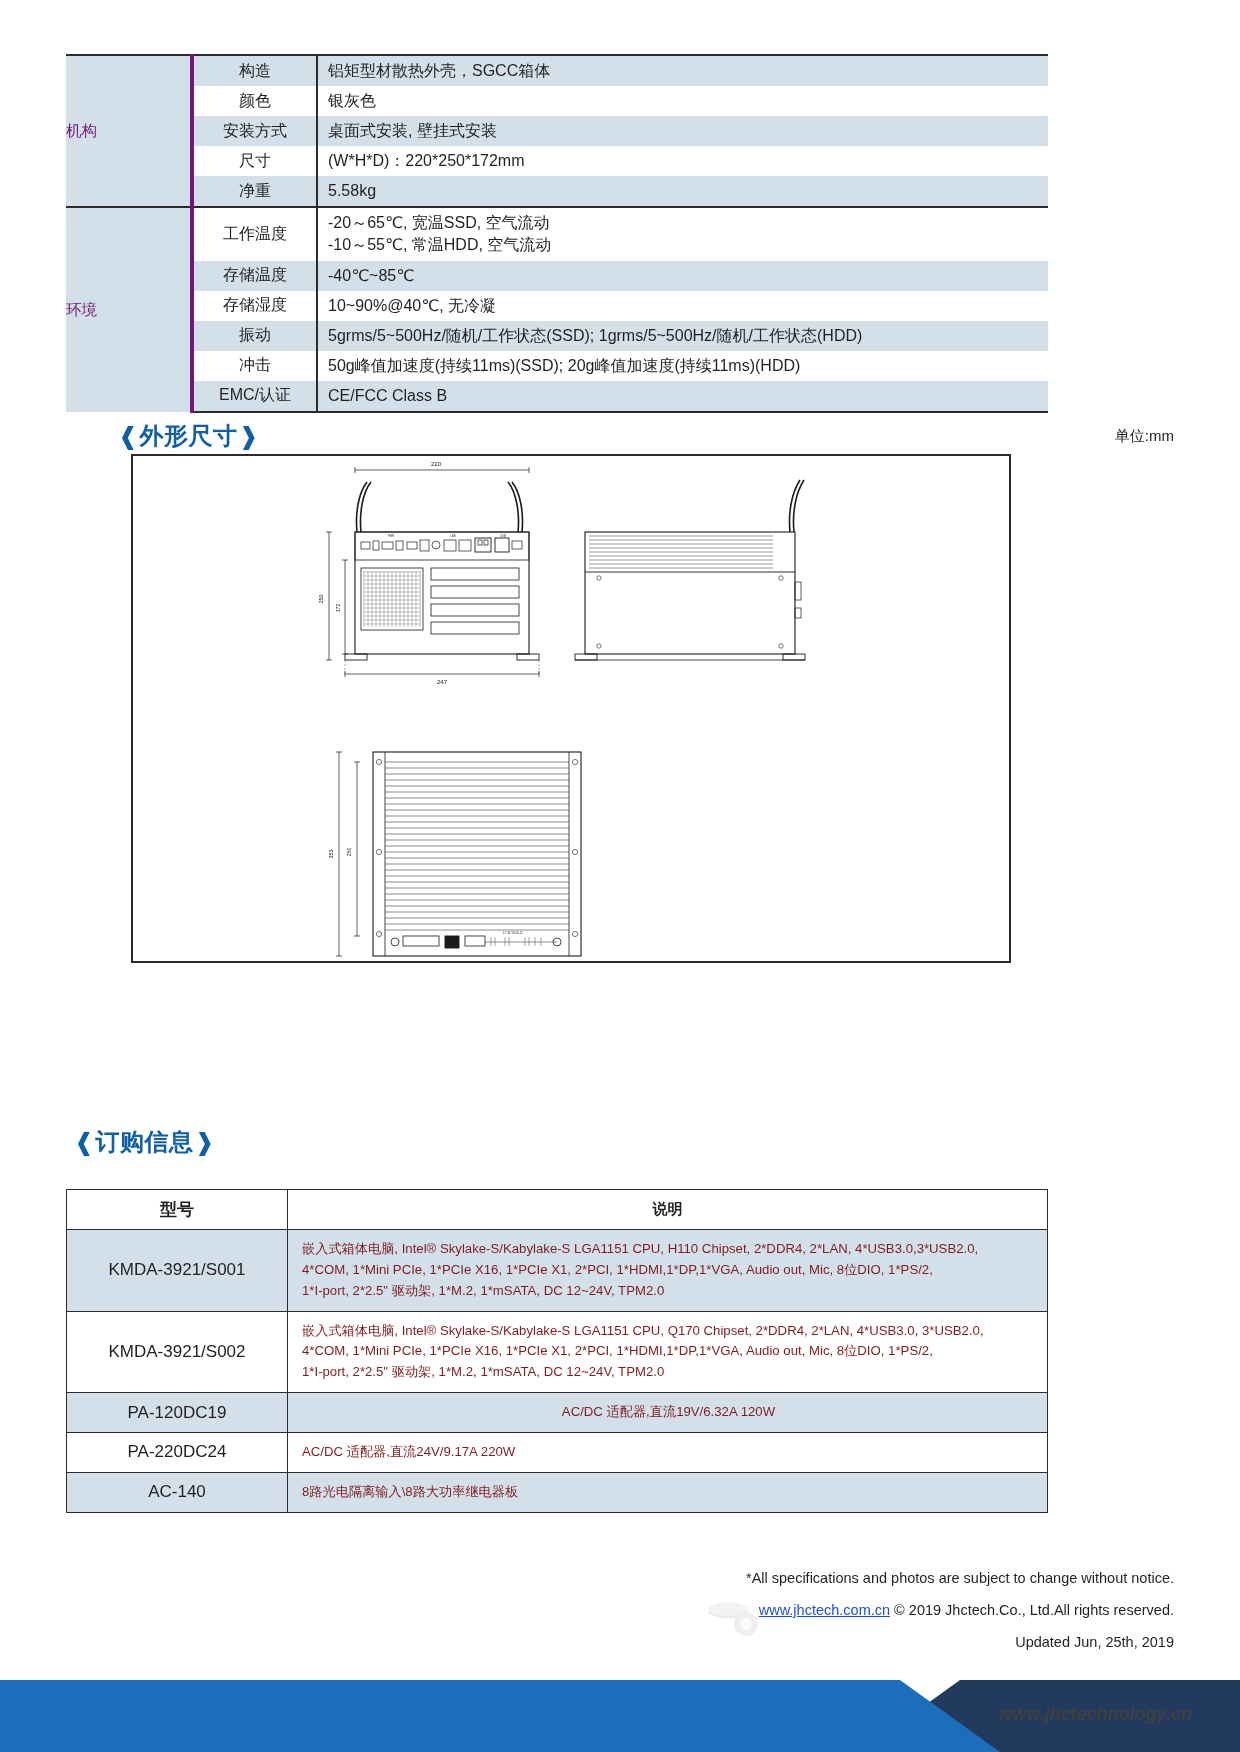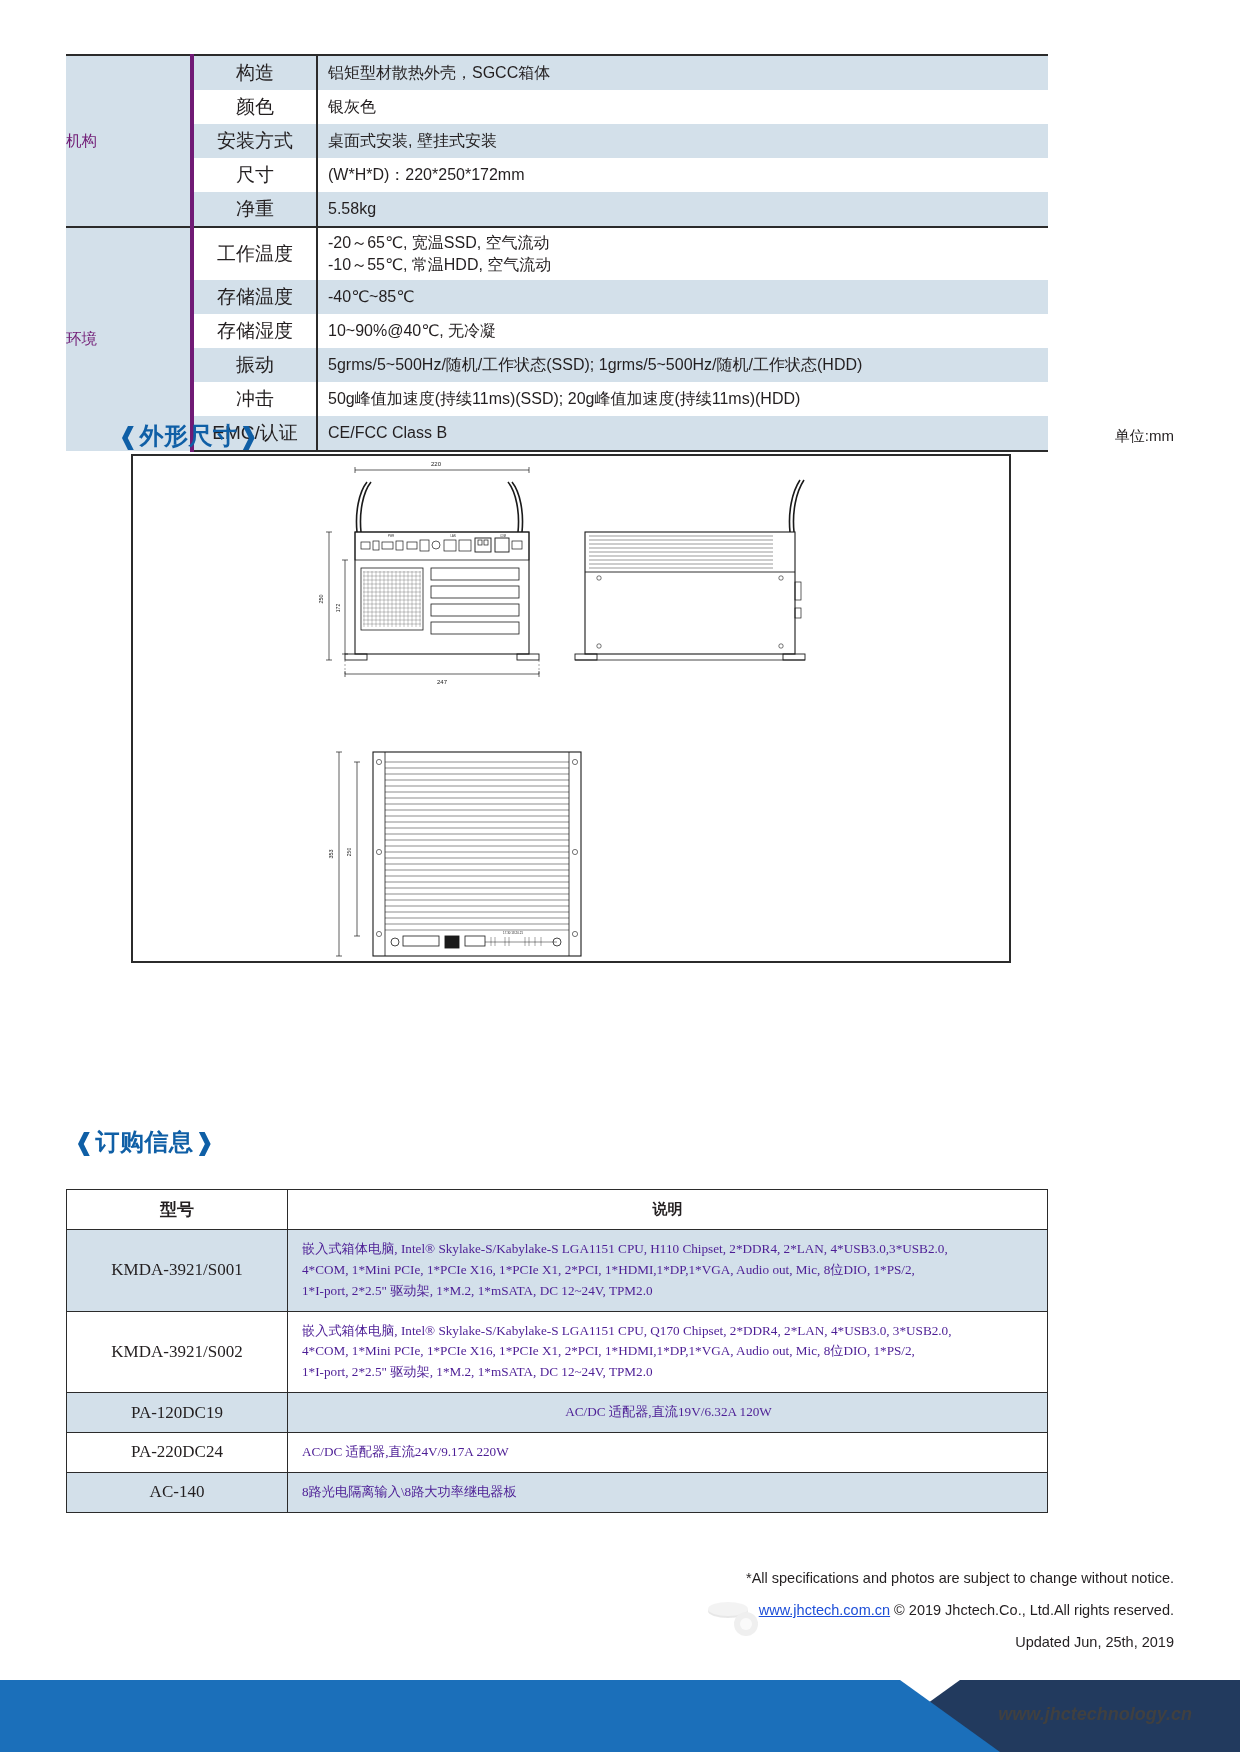--- a/index.html
+++ b/index.html
@@ -34,21 +34,21 @@
     width: 124px;
     text-align: left;
     font-size: 15.5px;
     background: #d3e0ea;
     border-right: 4px solid #701a75;
     color: #701a75;
   }
   .spec-table .key {
     width: 118px;
     text-align: center;
-    font-size: 19px;
+    font-size: 16px;
     border-right: 2px solid #2b2b2b;
     padding: 4px 2px;
     color: #231f20;
   }
   .spec-table .val {
     font-size: 16px;
     padding: 4px 16px 4px 10px;
     color: #231f20;
     line-height: 1.38;
   }
@@ -102,34 +102,33 @@
     top: 1189px;
     width: 982px;
     border-collapse: collapse;
     table-layout: fixed;
   }
   .order-table td, .order-table th {
     border: 1.5px solid #2b2b2b;
     padding: 0;
     vertical-align: middle;
     font-weight: normal;
-    font-family: Liberation Serif, serif;
   }
   .order-table .model {
     width: 212px;
     text-align: center;
     font-size: 17px;
     padding: 8px 4px;
     color: #231f20;
   }
   .order-table .desc {
     font-size: 13.2px;
     padding: 9px 12px 9px 14px;
     line-height: 1.58;
-    color: #4c1d95;
+    color: #7f1d1d;
   }
   .order-table thead td {
     background: #ffffff;
     text-align: center;
     font-weight: bold;
     font-size: 15px;
     padding: 6px 0;
   }
   .o-shade td { background: #d3e0ea; }
   .o-plain td { background: #ffffff; }

